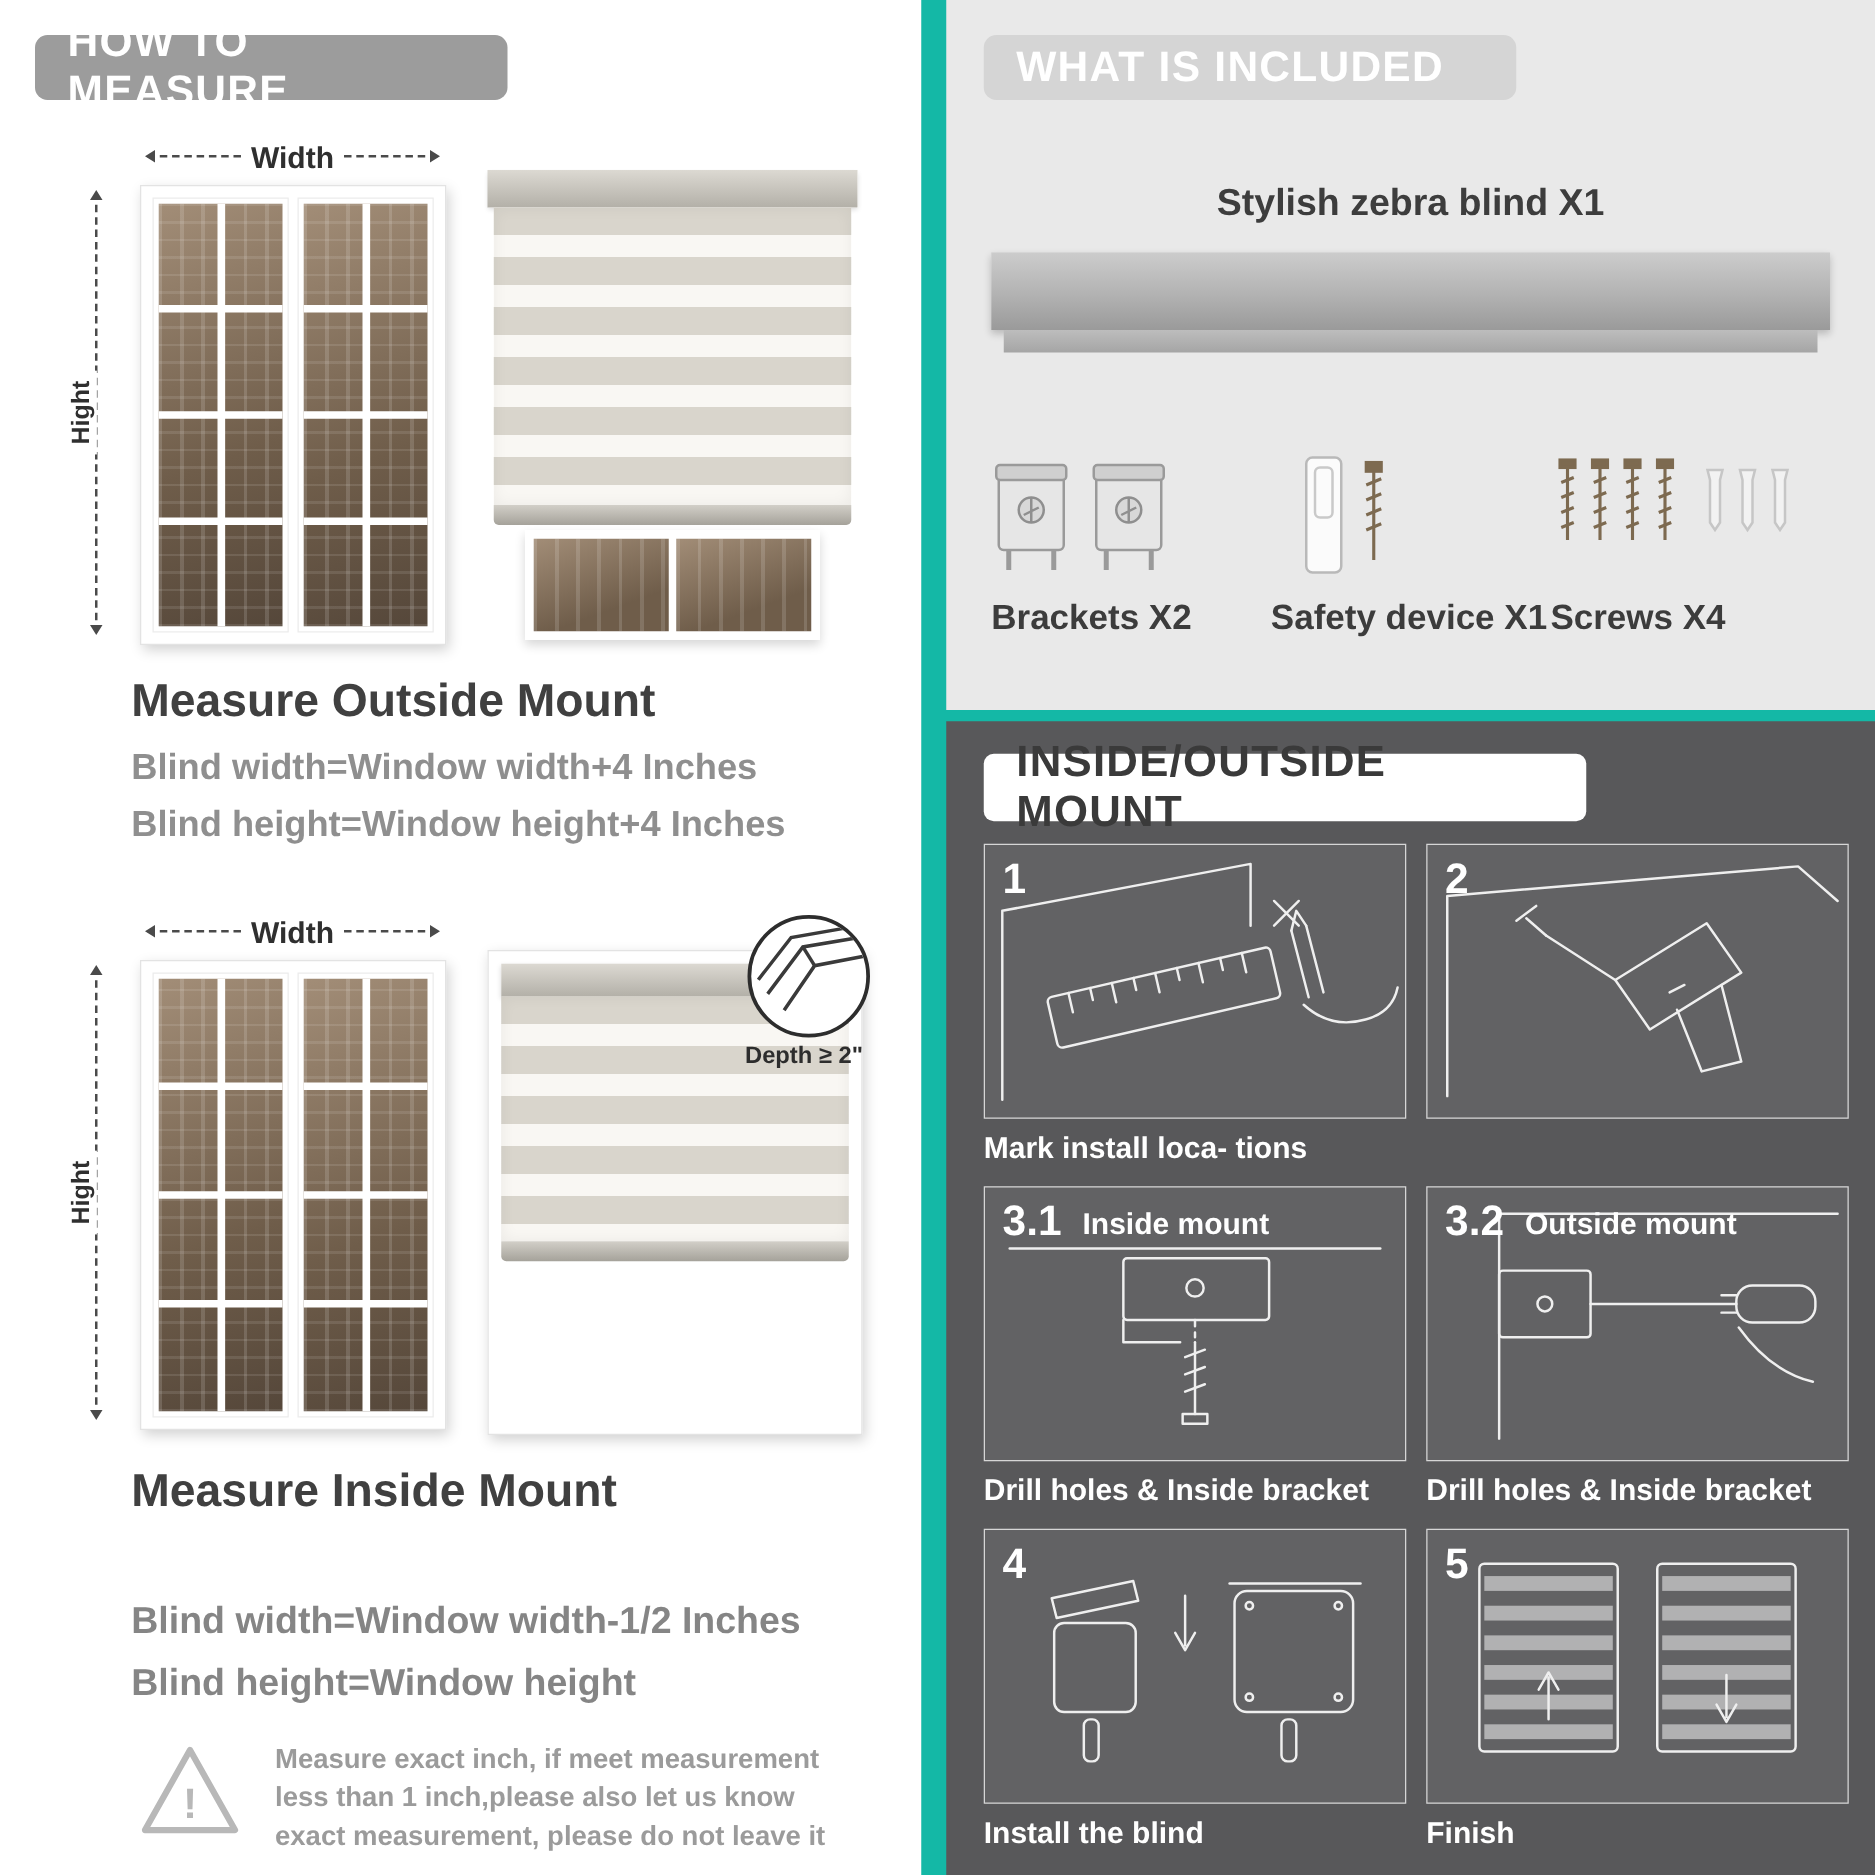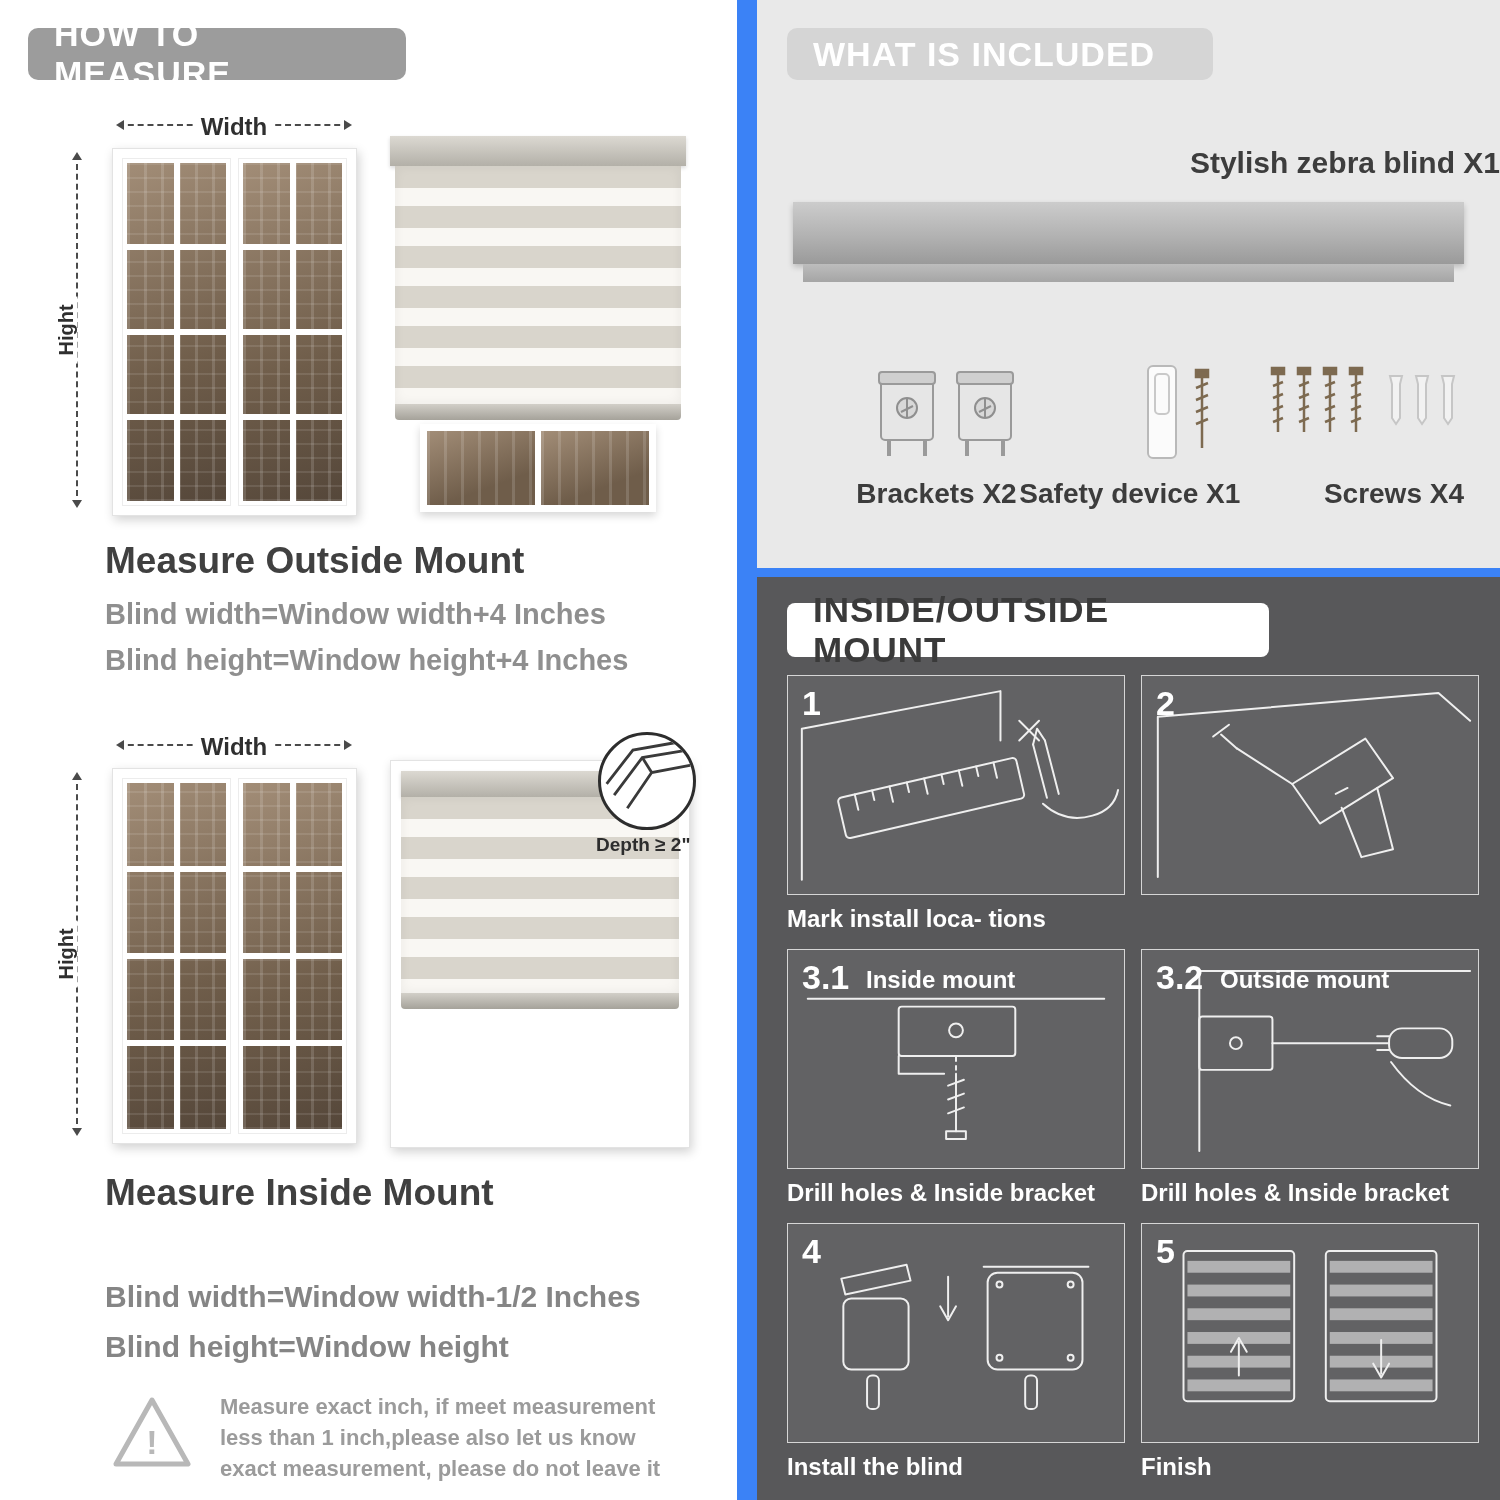--- a/index.html
+++ b/index.html
@@ -1,17 +1,17 @@
 <!DOCTYPE html>
 <html><head>
 <meta charset="utf-8">
 <style>
   *{margin:0;padding:0;box-sizing:border-box}
   body{background:#ffffff}
-  #page{position:relative;width:1500px;height:1500px;background:#3b82f6;overflow:hidden;
+  #page{position:relative;width:1500px;height:1500px;background:#14b8a6;overflow:hidden;
         font-family:"Liberation Sans","DejaVu Sans",sans-serif;color:#3d3d3d}
 
   
   .badge{position:absolute;border-radius:10px;font-weight:bold;display:flex;align-items:center;padding:0 26px;letter-spacing:1px}
   .badge-gray{background:#9c9c9c;color:#fff;font-size:34px}
   .badge-light{background:#d5d5d5;color:#fff;font-size:34px}
   .badge-white{background:#fff;color:#3a3a3a;font-size:35px;border-radius:8px}
 
   
   #left{position:absolute;left:0;top:0;width:737px;height:1500px;background:#fff}
@@ -66,27 +66,27 @@
   
   .mag{position:absolute;width:98px;height:98px;border-radius:50%;border:3px solid #2d2d2d;background:#fff;overflow:hidden}
   .mag-label{position:absolute;font-size:19px;font-weight:bold;color:#2d2d2d;white-space:nowrap}
 
   
   .warnrow{position:absolute;display:flex;gap:26px;align-items:flex-start}
   .warn-text{width:470px;font-size:22px;font-weight:bold;color:#9b9b9b;line-height:1.4}
 
   
   #included{position:absolute;left:757px;top:0;width:743px;height:568px;background:#e9e9e9}
-  .blind-label{position:absolute;left:0;top:146px;width:100%;text-align:right;font-size:30px;font-weight:bold;color:#3d3d3d}
+  .blind-label{position:absolute;left:0;top:146px;width:100%;text-align:center;font-size:30px;font-weight:bold;color:#3d3d3d}
   .headrail{position:absolute;left:36px;top:202px;width:671px;height:62px;
             background:linear-gradient(180deg,#cccccc,#b2b2b2 55%,#9a9a9a);box-shadow:0 3px 6px rgba(0,0,0,.2)}
   .headrail-lip{position:absolute;left:46px;top:264px;width:651px;height:18px;
                 background:linear-gradient(180deg,#bdbdbd,#a5a5a5)}
   .items{position:absolute;left:36px;top:330px;width:671px;display:flex}
-  .item{flex:1;display:flex;flex-direction:column;align-items:flex-end}
+  .item{flex:1;display:flex;flex-direction:column;align-items:flex-start}
   .item-iconarea{height:132px;display:flex;align-items:flex-end;justify-content:center;gap:14px}
   .item-label{margin-top:16px;font-size:28px;font-weight:bold;color:#3c3c3c}
 
   #mount{position:absolute;left:757px;top:577px;width:743px;height:923px;background:#58585a}
   .steps-grid{position:absolute;left:30px;top:98px;width:692px;display:grid;
               grid-template-columns:1fr 1fr;column-gap:16px;row-gap:10px}
   .step .panel{position:relative;height:220px;background:#626264;border:1px solid #d6d6d6}
   .step .panel svg{position:absolute;inset:0;width:100%;height:100%}
   .step-num{position:absolute;left:14px;top:8px;font-size:34px;font-weight:bold;color:#fff;z-index:2}
   .step-sub{position:absolute;left:78px;top:16px;font-size:24px;font-weight:bold;color:#fff;z-index:2}

